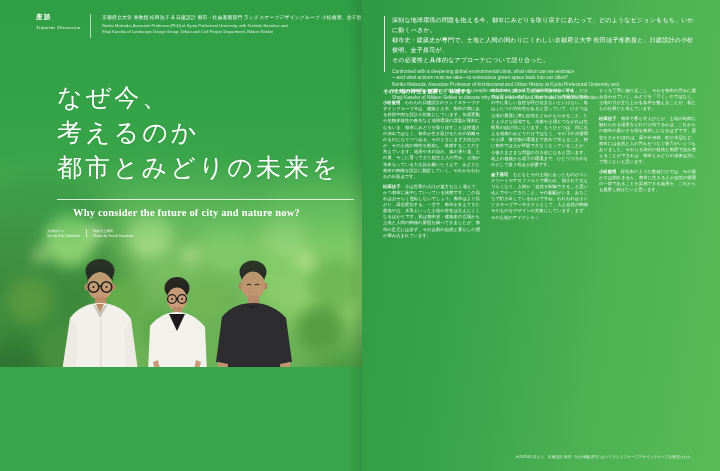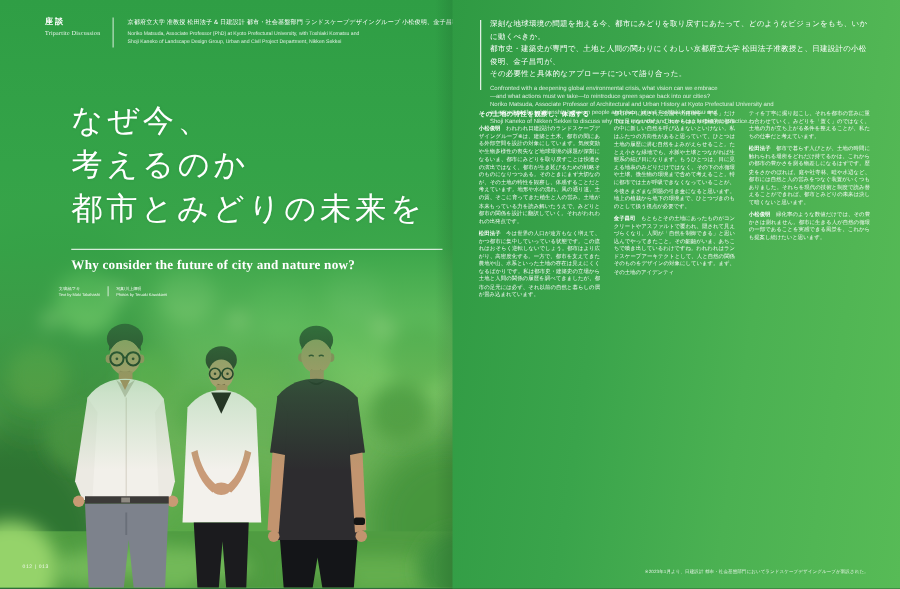--- a/index.html
+++ b/index.html
@@ -3,21 +3,21 @@
 <meta charset="utf-8">
 <style>
   html,body{margin:0;padding:0;background:#222;}
   *{box-sizing:border-box;}
   .spread{
     position:relative;width:720px;height:471px;overflow:hidden;
     font-family:"Liberation Sans","DejaVu Sans",sans-serif;color:#fff;
     background:#3aa44b;
   }
   
-  .page-left{position:absolute;left:0;top:0;width:370px;height:470px;overflow:hidden;padding-left:26px;}
+  .page-left{position:absolute;left:0;top:0;width:370px;height:367px;overflow:hidden;padding-left:26px;}
   .photo-svg{position:absolute;left:0;top:0;}
   .green-overlay{
     position:absolute;left:0;top:0;width:100%;height:100%;pointer-events:none;
     background:linear-gradient(180deg,#2f9e45 0%,#34a348 28%,rgba(53,163,72,.93) 42%,
       rgba(60,170,80,.55) 56%,rgba(70,175,85,.22) 67%,rgba(80,180,90,0) 80%);
   }
   .hdr{position:absolute;left:36px;top:13px;width:330px;}
   .hdr-label{font-size:6.5px;font-weight:bold;letter-spacing:1.5px;}
   .hdr-label-en{font-family:"Liberation Serif","DejaVu Serif",serif;font-size:4.8px;
     color:rgba(255,255,255,.92);margin-top:3px;letter-spacing:.2px;}
@@ -25,21 +25,21 @@
   .hdr-caption{position:absolute;left:66px;top:1px;width:262px;}
   .hdr-caption-jp{font-size:4.9px;letter-spacing:.1px;white-space:nowrap;}
   .hdr-caption-en{font-size:4.1px;line-height:5.8px;color:rgba(255,255,255,.85);margin-top:3px;}
   .title-block{position:absolute;left:57px;top:80px;width:310px;}
   .title-line{
     font-family:"Liberation Serif","DejaVu Serif",serif;font-size:25px;line-height:35px;
     letter-spacing:3px;font-weight:500;text-shadow:0 0 2px rgba(30,110,50,.25);
   }
   .title-rule{width:297px;height:1px;background:rgba(255,255,255,.8);margin:14px 0 7px 0;}
   .title-sub{font-family:"Liberation Serif","DejaVu Serif",serif;font-weight:bold;
-    font-size:10.5px;letter-spacing:.2px;}
+    font-size:10.5px;letter-spacing:.2px;margin-left:16px;}
   .credits{position:absolute;left:47px;top:229px;display:flex;align-items:flex-start;}
   .credit-group{font-size:3.2px;line-height:4.6px;color:rgba(255,255,255,.92);}
   .credit-divider{width:1px;height:8px;background:rgba(255,255,255,.6);margin:0 6px;}
   .page-number{position:absolute;left:18px;top:450px;font-size:4px;letter-spacing:.5px;
     color:rgba(255,255,255,.9);}
   
   .fold{position:absolute;left:348px;top:0;width:42px;height:471px;pointer-events:none;
     background:linear-gradient(90deg,rgba(15,60,25,0) 0%,rgba(15,60,25,.22) 45%,
       rgba(15,60,25,.10) 60%,rgba(15,60,25,0) 100%);}
   

